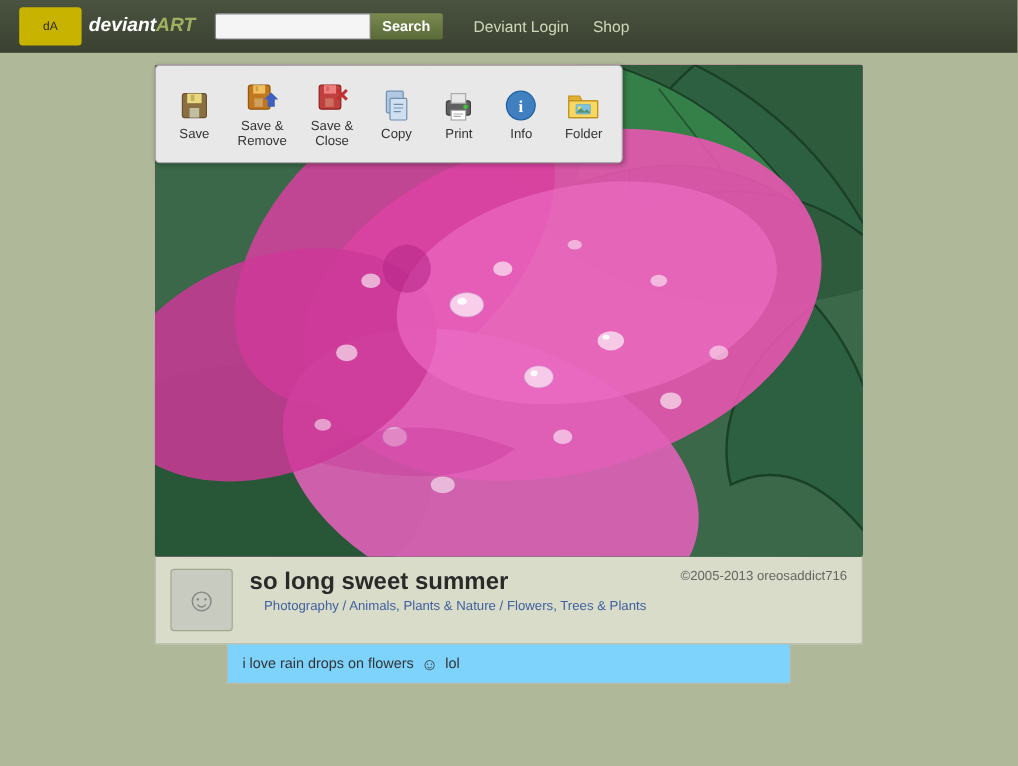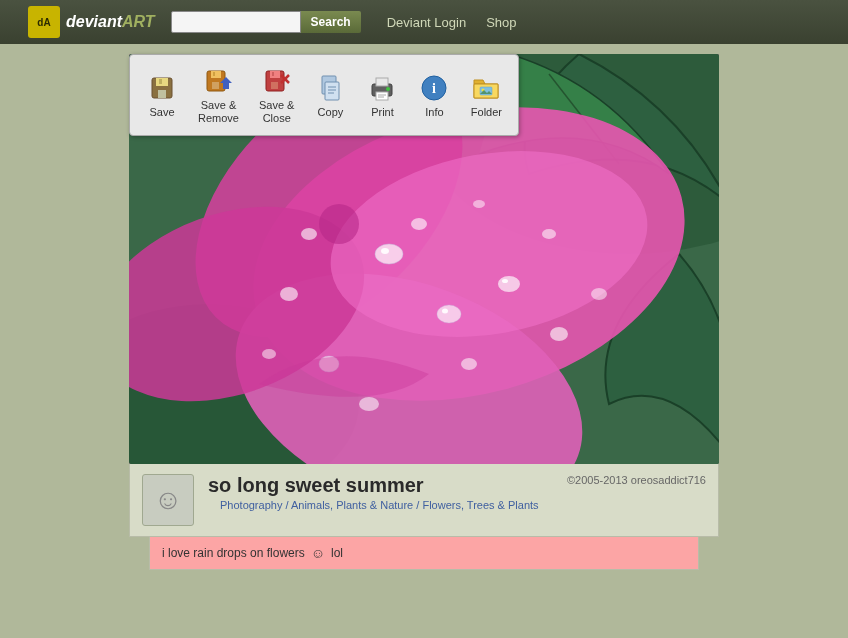--- a/index.html
+++ b/index.html
@@ -21,31 +21,30 @@
       align-items: center;
       padding: 0 16px;
       gap: 16px;
     }
     #logo-area {
       display: flex;
       align-items: center;
       gap: 6px;
     }
     #logo-box {
-      width: 32px;
+      width: 52px;
       height: 32px;
       background: #c8b400;
       border-radius: 3px;
       display: flex;
       align-items: center;
       justify-content: center;
       font-size: 10px;
-      font-weight: bold;
+      font-weight: normal;
       color: #2a2a00;
-      margin-left: 12px;
     }
     #logo-text {
       color: #ffffff;
       font-size: 16px;
       font-weight: bold;
       font-style: italic;
     }
     #logo-text span {
       color: #a0b060;
     }
@@ -219,23 +218,23 @@
     }
     #copyright {
       font-size: 11px;
       color: #666;
       margin-left: auto;
       white-space: nowrap;
     }
 
     
     #comment-section {
-      width: 550px;
+      width: 470px;
       margin: 0 auto;
-      background: #fca5a5;
+      background: #7dd3fc;
       border: 1px solid #b8bca8;
       border-top: none;
       padding: 8px 12px;
       font-size: 12px;
       color: #333;
       display: flex;
       align-items: center;
       gap: 6px;
     }
     .smiley {

